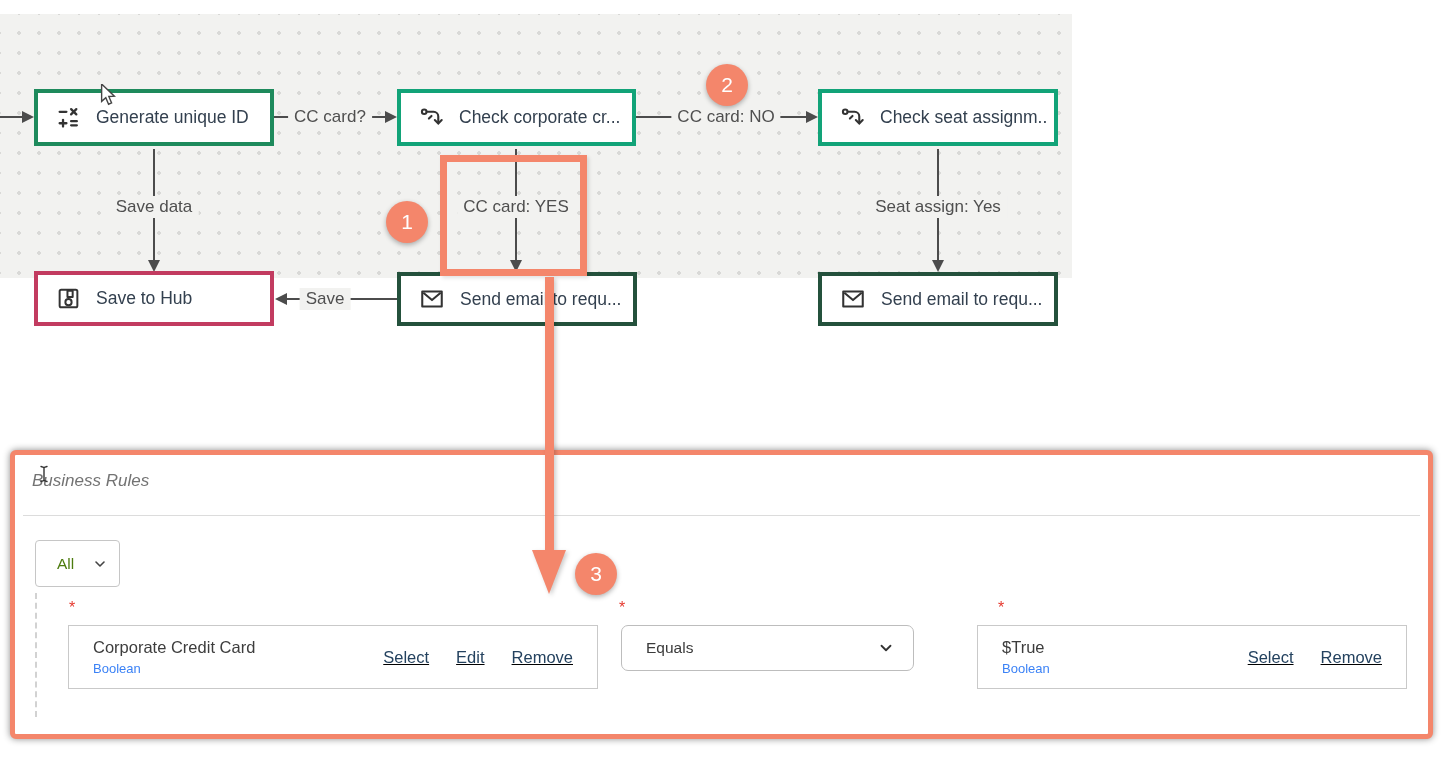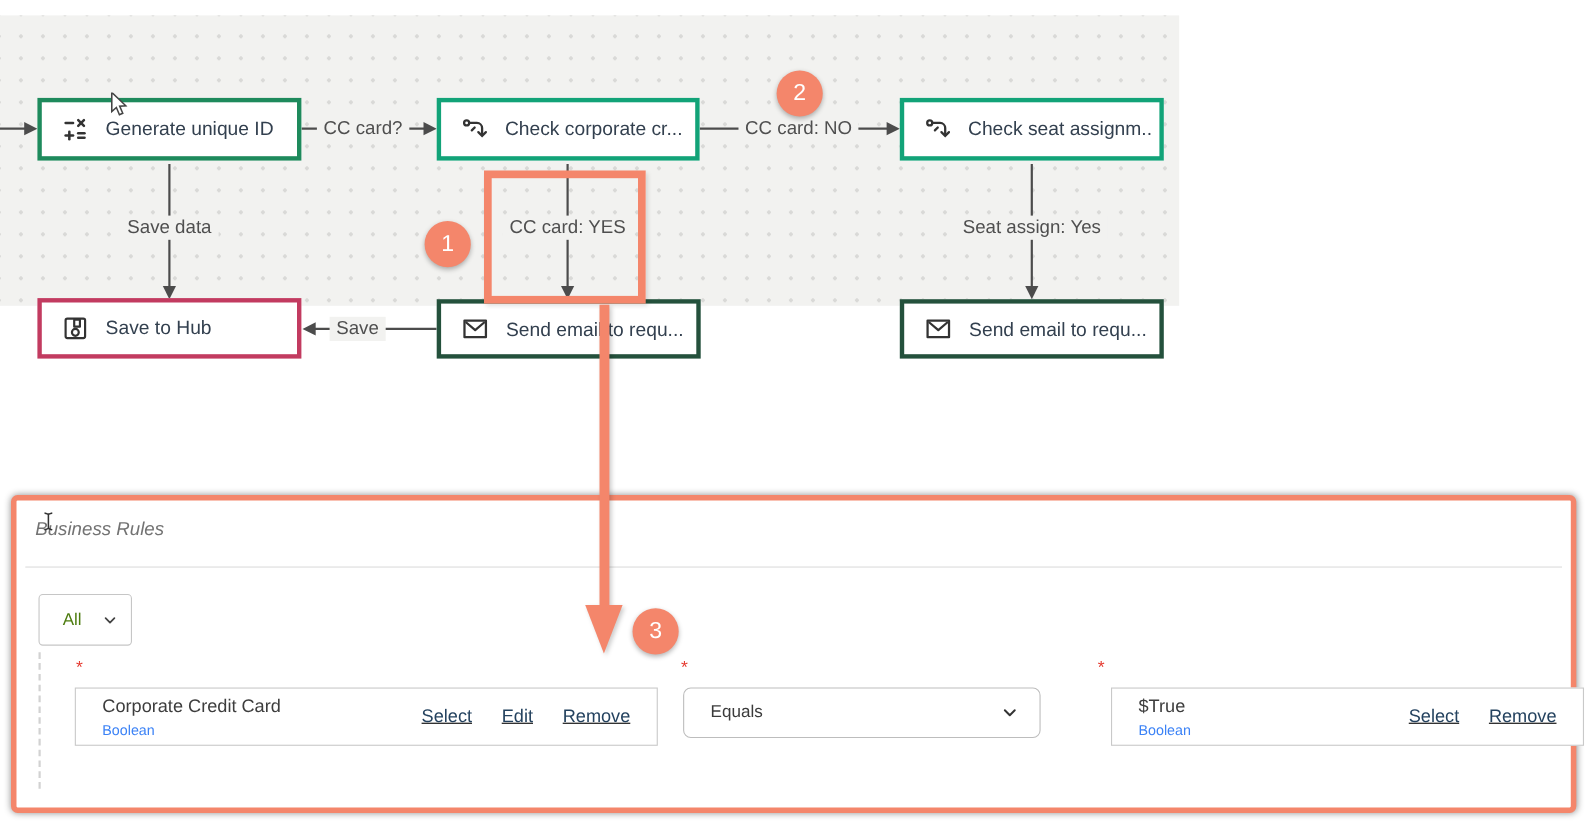--- a/index.html
+++ b/index.html
@@ -41,28 +41,28 @@
     box-shadow:0 0 7px rgba(0,0,0,0.45);z-index:20;}
   .panel-title{position:absolute;left:17px;top:16px;font-size:17px;color:#737373;font-style:italic;}
   .panel-divider{position:absolute;left:8px;right:8px;top:60px;height:1px;background:#dcdcdc;}
   .filter-select{position:absolute;left:20px;top:85px;width:85px;height:47px;
     box-sizing:border-box;border:1px solid #c6c6c6;border-radius:4px;background:#fff;
     display:flex;align-items:center;cursor:pointer;}
   .filter-select .val{margin-left:21px;font-size:15.5px;color:#4d7c0f;}
   .filter-select .chev{margin-left:auto;margin-right:11px;display:flex;}
   .dash-line{position:absolute;left:20px;top:138px;height:124px;border-left:2px dashed #d2d2d2;}
   .req{position:absolute;top:144px;color:#e5392f;font-size:16px;}
-  .card{position:absolute;top:170px;height:53px;box-sizing:border-box;border:1px solid #c9c9c9;
+  .card{position:absolute;top:170px;height:64px;box-sizing:border-box;border:1px solid #c9c9c9;
     background:#fff;display:flex;align-items:center;}
   .card .info{margin-left:24px;}
   .card .fname{font-size:16.5px;color:#3d3d3d;margin-bottom:4px;}
   .card .ftype{font-size:13px;color:#3b82f6;}
   .card .actions{margin-left:auto;margin-right:24px;display:flex;gap:27px;text-decoration:underline;}
   .card .actions span{font-size:16.5px;color:#24425f;cursor:pointer;white-space:nowrap;}
-  .op-select{position:absolute;left:606px;top:170px;width:325px;height:46px;
+  .op-select{position:absolute;left:606px;top:170px;width:293px;height:46px;
     box-sizing:border-box;border:1px solid #bdbdbd;border-radius:7px;background:#fff;
     display:flex;align-items:center;cursor:pointer;}
   .op-select .val{margin-left:24px;font-size:15.5px;color:#3b3b3b;}
   .op-select .chev{margin-left:auto;margin-right:18px;display:flex;}
 
   .cursor{position:absolute;z-index:50;}
 </style>
 </head>
 <body>
 
@@ -211,21 +211,21 @@
 
   <div class="op-select">
     <span class="val">Equals</span>
     <span class="chev">
       <svg width="18" height="18" viewBox="0 0 24 24" fill="none" stroke="#333" stroke-width="2.4" stroke-linecap="round" stroke-linejoin="round">
         <polyline points="6,9 12,15 18,9"></polyline>
       </svg>
     </span>
   </div>
 
-  <div class="card" style="left:995px;width:430px;">
+  <div class="card" style="left:962px;width:430px;">
     <div class="info">
       <div class="fname">$True</div>
       <div class="ftype">Boolean</div>
     </div>
     <div class="actions">
       <span>Select</span>
       <span>Remove</span>
     </div>
   </div>
 </div>

